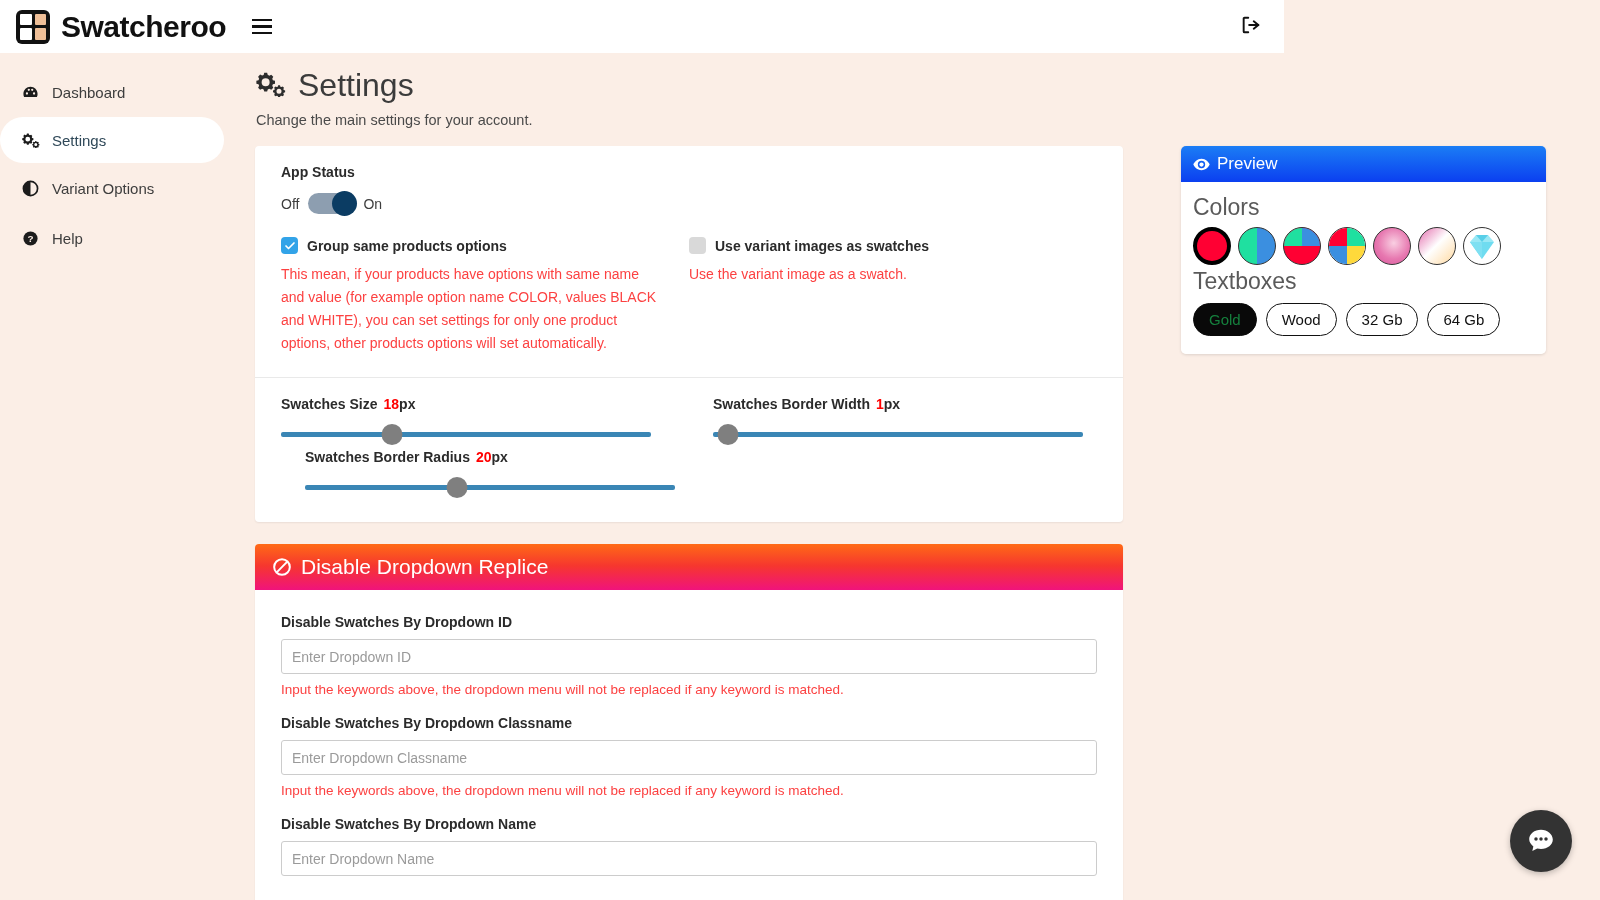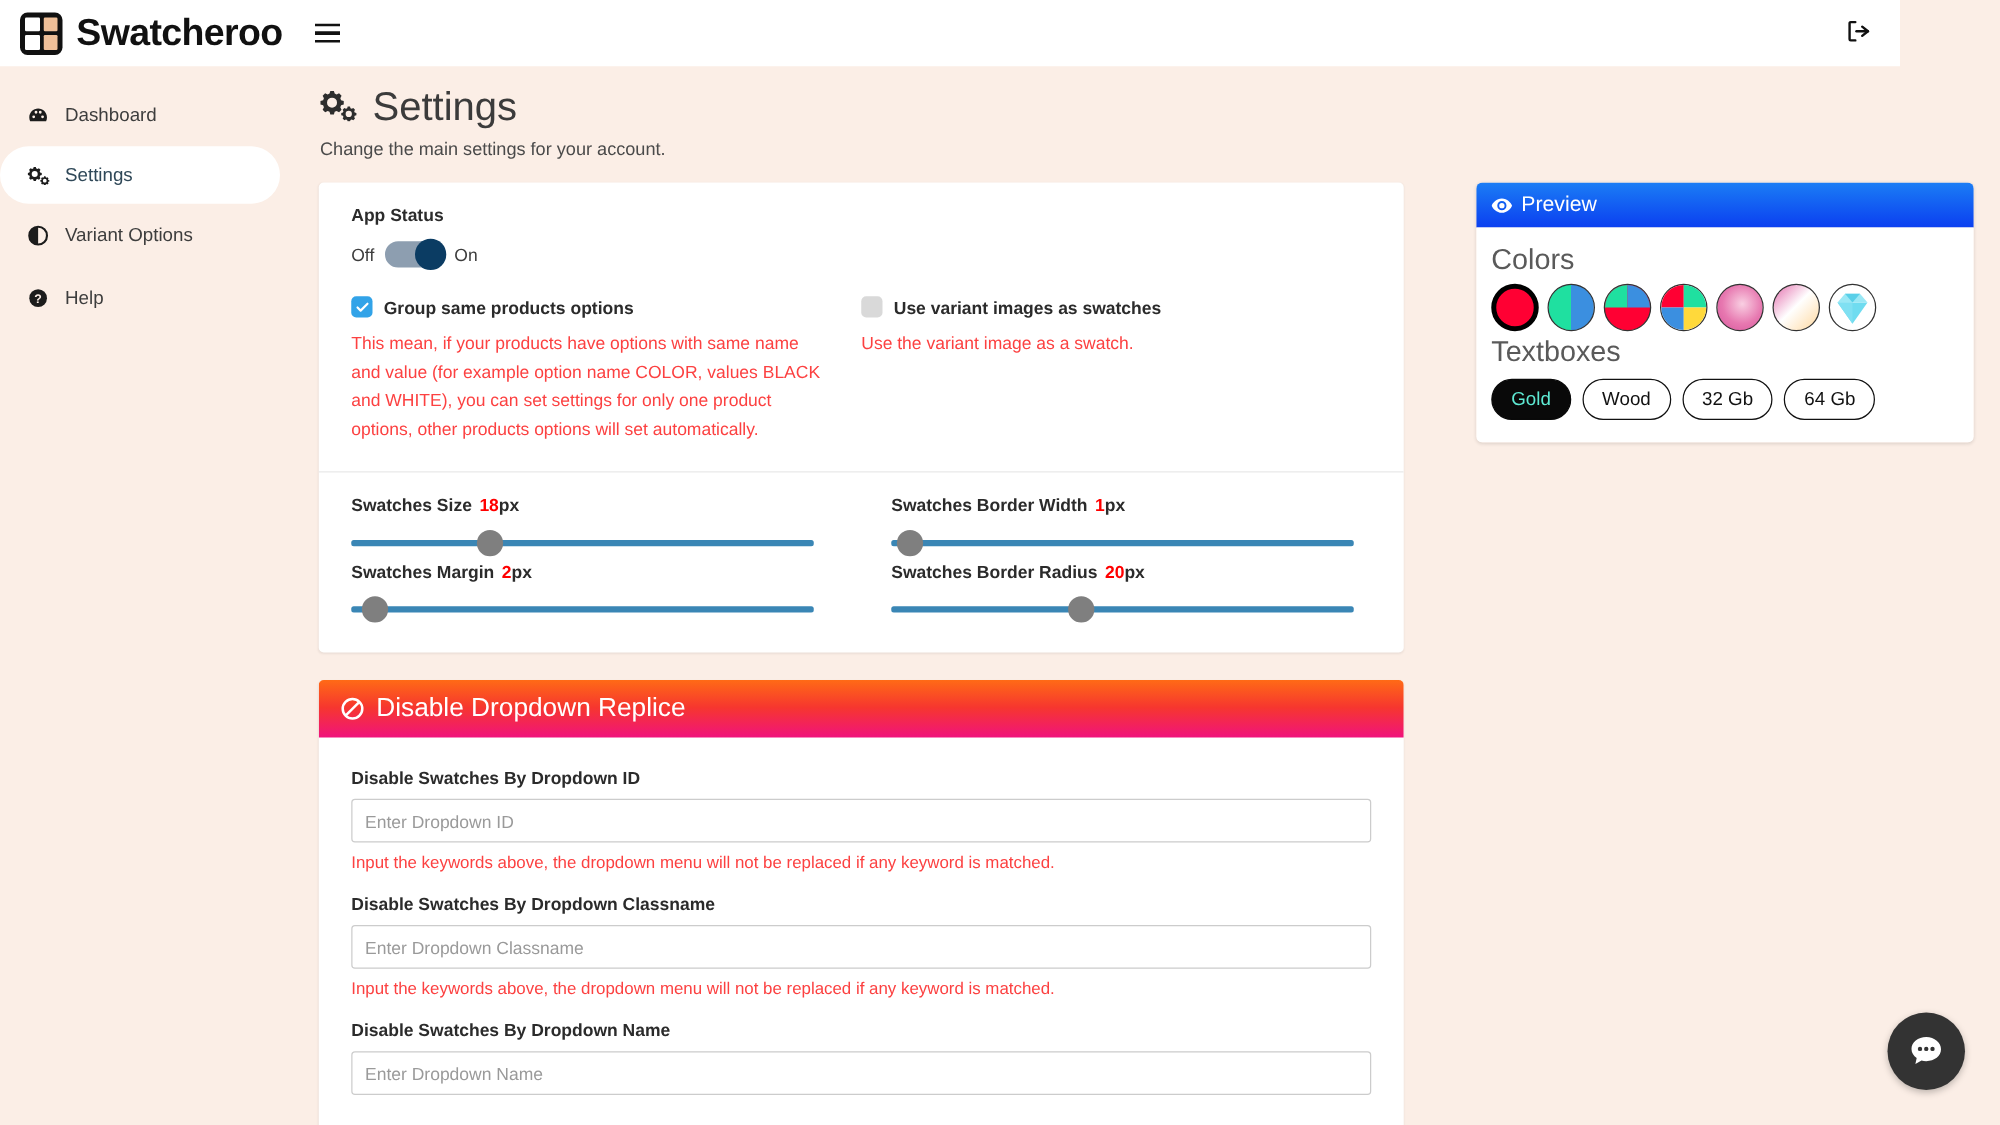--- a/index.html
+++ b/index.html
@@ -7,21 +7,21 @@
     margin: 0; padding: 0;
     width: 1600px; height: 900px;
     overflow: hidden;
     font-family: "Liberation Sans", sans-serif;
   }
   body { background: #fbeee6; }
 
   
   .topbar {
     position: absolute; top: 0; left: 0;
-    width: 1520px; height: 53px;
+    width: 1284px; height: 53px;
     background: #ffffff;
     display: flex; align-items: center;
     z-index: 20;
   }
   .brand { display: flex; align-items: center; margin-left: 16px; }
   .logo {
     width: 34px; height: 34px; background: #111111;
     border-radius: 6px; padding: 4px;
     display: grid; grid-template-columns: 1fr 1fr; grid-template-rows: 1fr 1fr;
     gap: 3px;
@@ -126,21 +126,21 @@
     border: 1px solid #ccc; border-radius: 3px;
     padding: 12px 10px; font-size: 14px; color: #333;
     font-family: "Liberation Sans", sans-serif;
     background: #fff;
   }
   .tinput::placeholder { color: #9a9a9a; }
   .field-help { color: #fc4141; font-size: 13.5px; margin-top: 8px; }
   .field-block { margin-bottom: 18px; }
 
   
-  .preview { width: 398px; border-radius: 5px; overflow: hidden; box-shadow: 0 1px 3px rgba(0,0,0,.12); }
+  .preview { width: 365px; border-radius: 5px; overflow: hidden; box-shadow: 0 1px 3px rgba(0,0,0,.12); }
   .pv-head {
     height: 36px; background: linear-gradient(180deg,#1b7df5 0%,#0b3ff0 100%);
     display: flex; align-items: center; padding-left: 12px;
     color: #fff; font-size: 17px;
   }
   .pv-head .eye { margin-right: 7px; display: inline-flex; }
   .pv-body { background: #fff; padding: 9px 12px 18px 12px; }
   .pv-section { font-size: 23px; color: #5a5a5a; font-weight: normal; margin: 3px 0 6px 0; }
   .sw-row { display: flex; gap: 7px; align-items: center; }
   .sw {
@@ -150,21 +150,21 @@
   }
   .sw.sel { border: 4px solid #000; }
   .sw .q { position: absolute; }
   .tb-row { display: flex; gap: 9px; margin-top: 8px; }
   .tbtn {
     height: 33px; padding: 0 15px; border-radius: 17px;
     border: 1.5px solid #111; background: #fff; color: #111;
     font-size: 15px; display: flex; align-items: center; justify-content: center;
     cursor: pointer; font-family: "Liberation Sans", sans-serif;
   }
-  .tbtn.sel { background: #090909; color: #5eead4; border-color: #090909; text-align: right; }
+  .tbtn.sel { background: #090909; color: #15803d; border-color: #090909; text-align: right; }
 
   
   .fab {
     position: absolute; right: 28px; bottom: 28px;
     width: 62px; height: 62px; border-radius: 50%;
     background: #333333; display: flex; align-items: center; justify-content: center;
     cursor: pointer; box-shadow: 0 2px 6px rgba(0,0,0,.25);
   }
 </style>
 </head>
@@ -299,28 +299,20 @@
 
             <div class="slider-cell right">
               <div class="sl-label">
                 <span>Swatches Border Width</span><b class="val">1</b><span class="unit">px</span>
               </div>
               <div class="track">
                 <span class="thumb" style="left:4%"></span>
               </div>
             </div>
 
-            <div class="slider-cell">
-              <div class="sl-label">
-                <span>Swatches Margin</span><b class="val">2</b><span class="unit">px</span>
-              </div>
-              <div class="track">
-                <span class="thumb" style="left:5%"></span>
-              </div>
-            </div>
 
             <div class="slider-cell right">
               <div class="sl-label">
                 <span>Swatches Border Radius</span><b class="val">20</b><span class="unit">px</span>
               </div>
               <div class="track">
                 <span class="thumb" style="left:41%"></span>
               </div>
             </div>
           </div>

